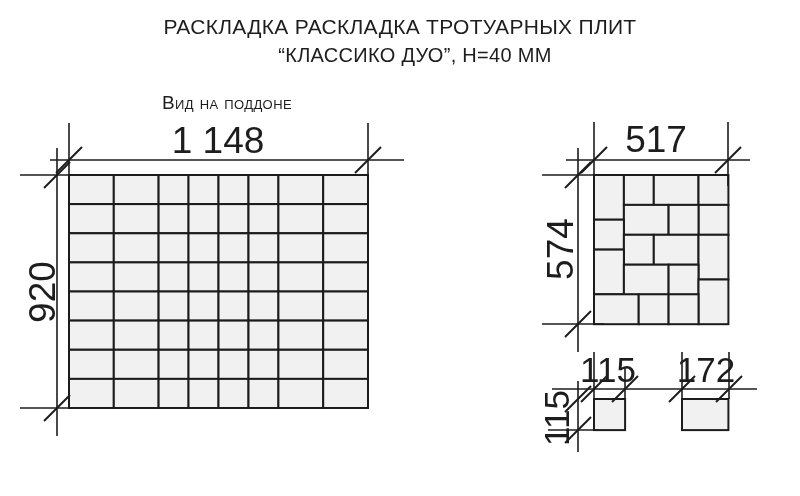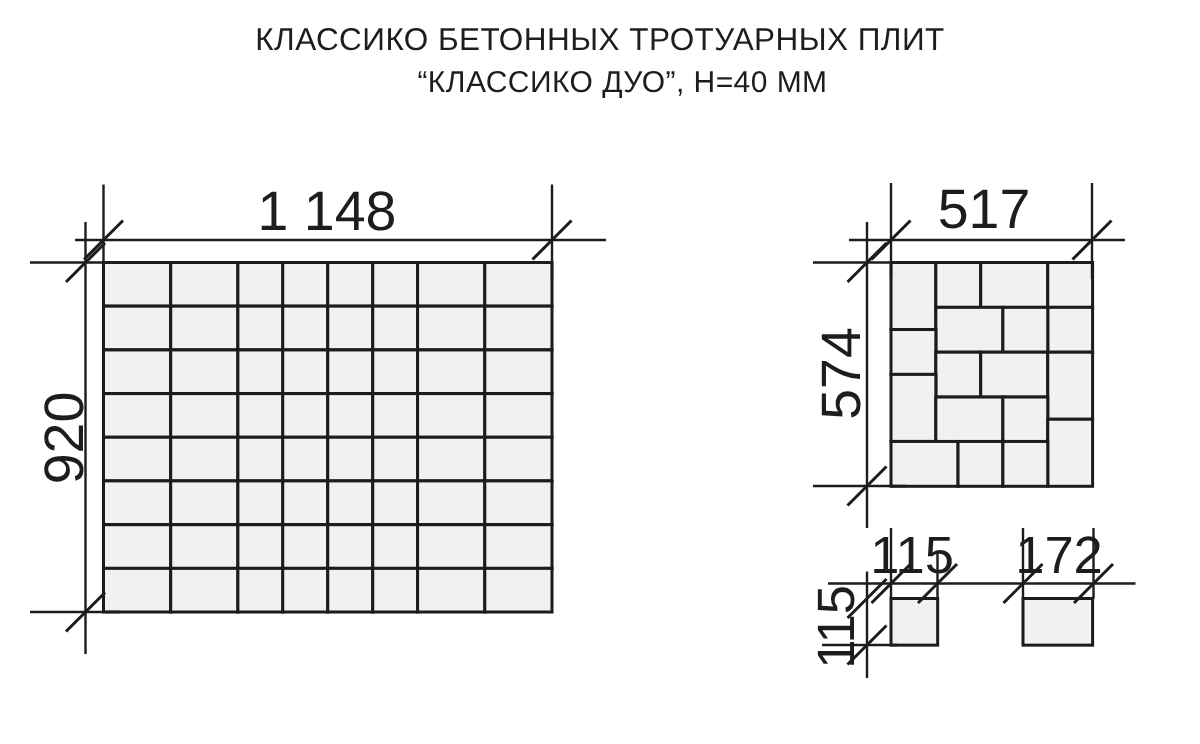--- a/index.html
+++ b/index.html
@@ -30,23 +30,24 @@
   line.dim,line.ext{stroke:var(--line);stroke-width:1.6;}
   line.tick{stroke:var(--line);stroke-width:2;}
   text.dimnum{fill:var(--text);font-size:37px;font-family:"Liberation Sans",sans-serif;}
   text.dimnum-sm{fill:var(--text);font-size:35px;font-family:"Liberation Sans",sans-serif;}
 </style>
 </head>
 <body>
 
 <div class="canvas">
 
-  <div class="title title-line1">КЛАССИКО БЕТОННЫХ ТРОТУАРНЫХ ПЛИТ</div>
+  <div class="title title-line1">РАСКЛАДКА РАСКЛАДКА ТРОТУАРНЫХ ПЛИТ</div>
   <div class="title title-line2">“КЛАССИКО ДУО”, Н=40 ММ</div>
 
+  <div class="subtitle subtitle-left">Вид на поддоне</div>
 
   <svg class="drawing" width="800" height="496" viewBox="0 0 800 496">
 
     <g id="pallet-tiles">
         <rect x="69.0" y="175.0" width="44.8" height="29.1" class="tile"></rect>
         <rect x="113.8" y="175.0" width="44.8" height="29.1" class="tile"></rect>
         <rect x="158.6" y="175.0" width="30.0" height="29.1" class="tile"></rect>
         <rect x="188.5" y="175.0" width="30.0" height="29.1" class="tile"></rect>
         <rect x="218.5" y="175.0" width="30.0" height="29.1" class="tile"></rect>
         <rect x="248.5" y="175.0" width="30.0" height="29.1" class="tile"></rect>

